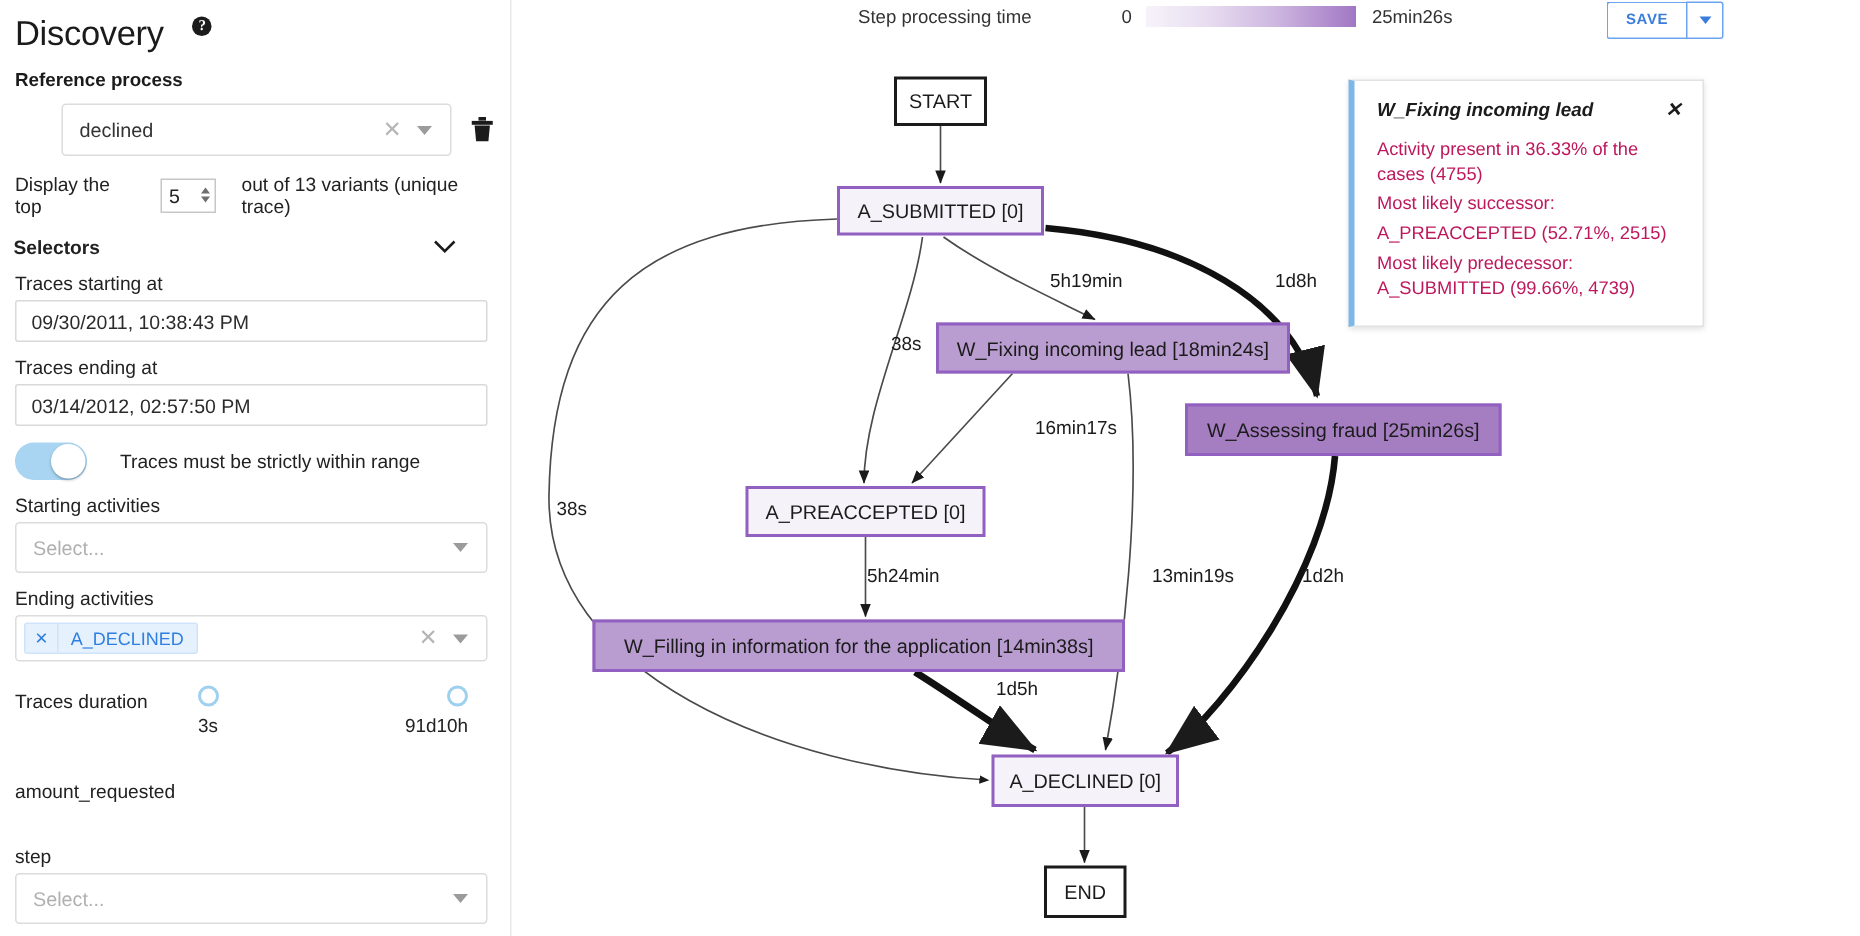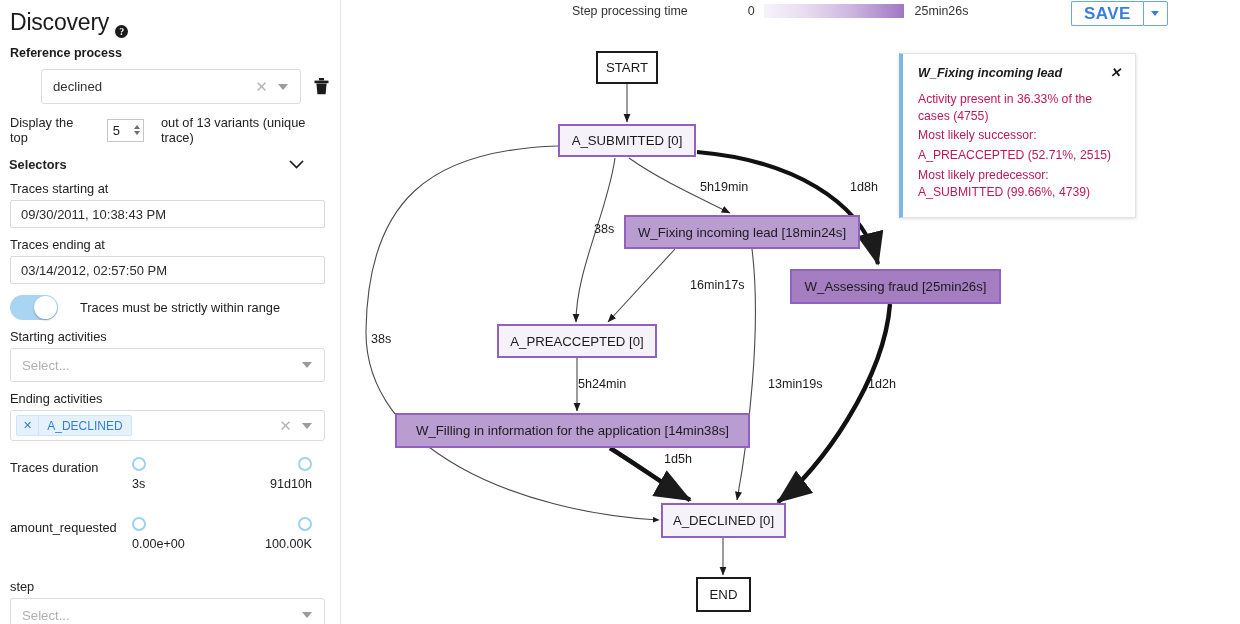--- a/index.html
+++ b/index.html
@@ -17,21 +17,21 @@
   #sidebar {
     position: absolute; left: 0; top: 0;
     width: 341px; height: 624px;
     background: #fff;
     border-right: 1px solid #e8e8e8;
     padding: 0 9px;
   }
   .page-title {
     font-size: 23px; font-weight: 400; color: #1b1b1b;
     margin: 9px 0 0 1px; letter-spacing: -0.2px;
-    display: flex; align-items: flex-end; gap: 6px;
+    display: flex; align-items: flex-start; gap: 19px;
   }
   .help-dot {
     width: 13px; height: 13px; border-radius: 50%;
     background: #1b1b1b; color: #fff;
     font-size: 10px; font-weight: 700; line-height: 13px;
     text-align: center; font-family: "Liberation Serif", serif;
     position: relative; top: 2px;
   }
   .sec-label {
     font-size: 12.5px; font-weight: 700; color: #1b1b1b;
@@ -146,21 +146,21 @@
   }
   .legend .hi { margin-left: 11px; }
 
   .savegrp {
     position: absolute; left: 1071px; top: 1px;
     display: flex; height: 25px;
   }
   .savebtn {
     border: 1px solid #6ca4f0; border-right: none;
     background: #fff; color: #3b7ddd;
-    font-size: 17px; font-weight: 700; letter-spacing: .4px;
+    font-size: 10px; font-weight: 700; letter-spacing: .4px;
     padding: 0 12px; display: flex; align-items: center; cursor: pointer;
     border-radius: 2px 0 0 2px;
   }
   .savecar {
     border: 1px solid #6ca4f0; background: #fff;
     width: 25px; display: flex; align-items: center; justify-content: center;
     cursor: pointer; border-radius: 0 2px 2px 0;
   }
   .savecar i {
     width:0;height:0;border-left:4.5px solid transparent;border-right:4.5px solid transparent;
@@ -285,29 +285,20 @@
         <span class="handle r"></span>
         <span class="slider-ends">
           <span>3s</span>
           <span>91d10h</span>
         </span>
       </span>
     </div>
 
     <div class="slider-row" style="margin-top:22px;">
       <span class="lab">amount_requested</span>
-      <span class="slider-wrap">
-        <span class="track"></span>
-        <span class="handle l"></span>
-        <span class="handle r"></span>
-        <span class="slider-ends">
-          <span>0.00e+00</span>
-          <span>100.00K</span>
-        </span>
-      </span>
     </div>
 
     <div class="fld-label" style="margin-top:28px;">step</div>
     <div class="select-box" style="margin:0 6px 0 1px;height:34px;">
       <span class="ph">Select...</span>
       <span class="ico-caret"></span>
     </div>
   </div>
 
   <div class="legend">

